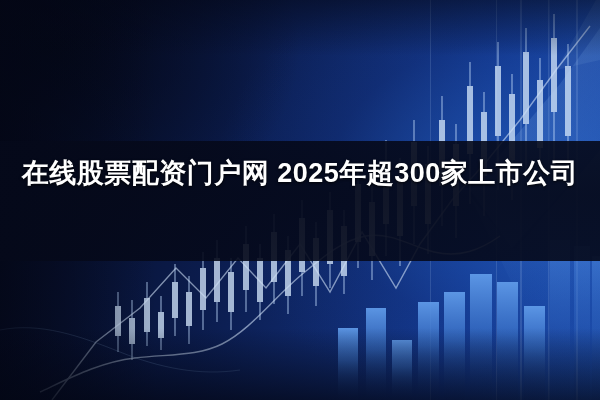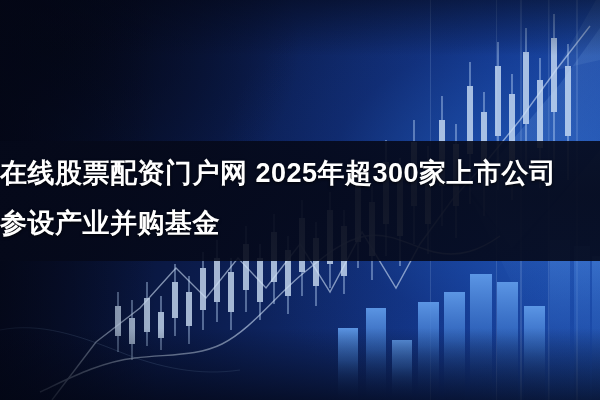--- a/index.html
+++ b/index.html
@@ -66,21 +66,21 @@
         rgba(5,9,26,0.93) 45%,
         rgba(5,9,26,0.90) 100%);
   }
 
   
   .headline {
     position: absolute;
     left: 0;
     right: 0;
     top: 148px;
-    text-align: left;
+    text-align: center;
     color: #ffffff;
     font-size: 27px;
     font-weight: bold;
     line-height: 50px;
     letter-spacing: 0.5px;
     text-shadow: 0 1px 3px rgba(0,0,0,0.85);
     padding: 0 0;
     box-sizing: border-box;
   }
   .headline .ln { display: block; white-space: nowrap; }
@@ -228,16 +228,15 @@
       <path d="M 0,330 C 40,322 80,336 120,352 C 160,368 200,376 240,370" fill="none" stroke="#9cc2f0" stroke-width="1"></path>
     </g>
   </svg>
 
   <div class="vignette"></div>
 
   <div class="text-band"></div>
 
   <div class="headline">
     <span class="ln">在线股票配资门户网 2025年超300家上市公司</span>
-    <span class="ln">参设产业并购基金</span>
   </div>
 
 </div>
 
 </body></html>

